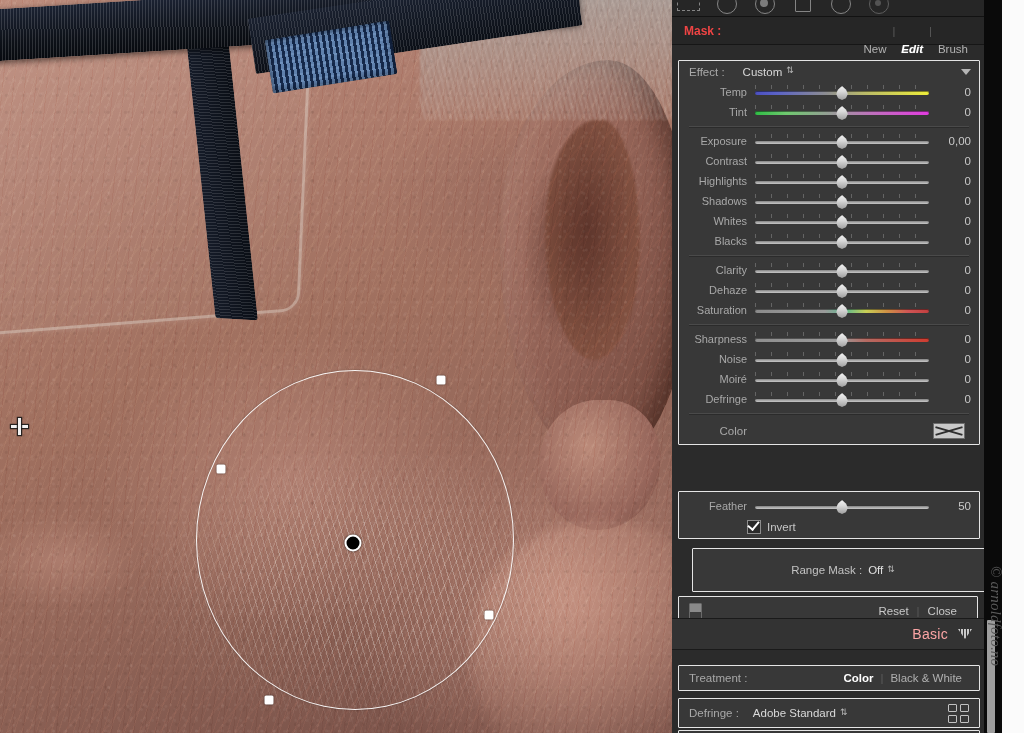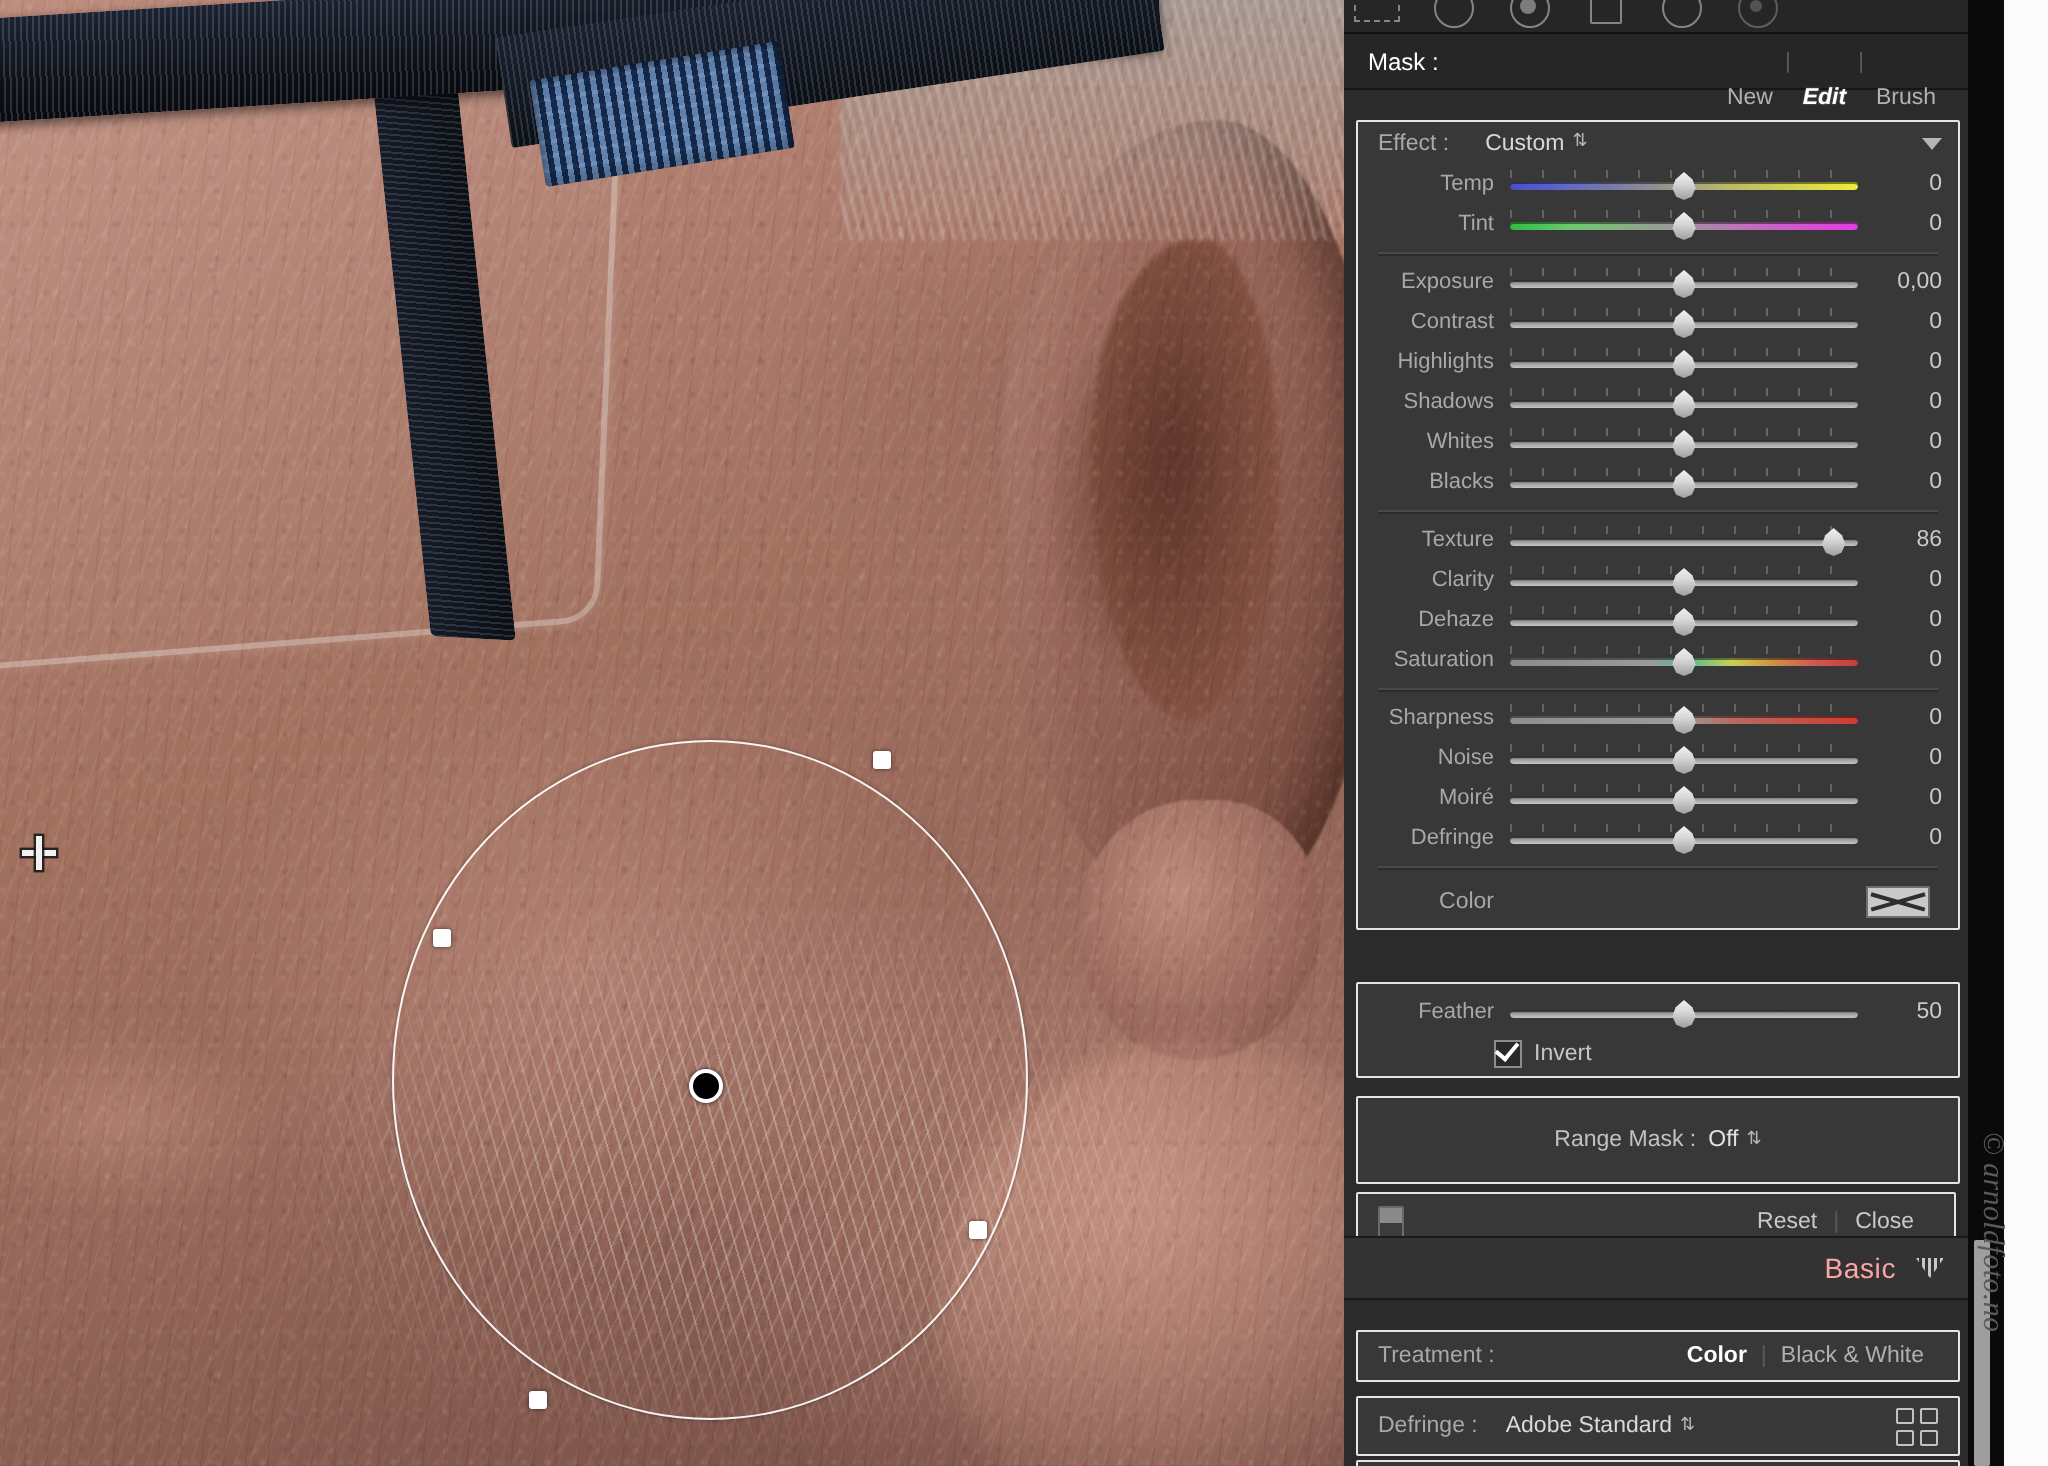--- a/index.html
+++ b/index.html
@@ -301,21 +301,21 @@
   }
   #mask-row {
     position: absolute; left: 0; top: 17px;
     width: 312px; height: 28px;
     background: #262626;
     display: flex; align-items: center;
     padding: 0 10px 0 12px;
     box-sizing: border-box;
     border-bottom: 1px solid #161616;
   }
-  #mask-row .label { color: #ffffff; font-size: 12px; }
+  #mask-row .label { color: #ef4444; font-size: 12px; font-weight: bold; }
   #mask-row .spacer { flex: 1; }
   .mask-opt {
     font-size: 11.5px;
     color: #b2b2b2;
     padding: 1px 6px;
     margin-top: 36px;
   }
   .mask-opt.active {
     color: #ffffff;
     font-weight: bold;
@@ -468,21 +468,21 @@
     position: absolute;
     left: 2px; top: -2px;
     width: 5px; height: 9px;
     border: solid #ffffff;
     border-width: 0 2px 2px 0;
     transform: rotate(40deg);
   }
   .cb-label { font-size: 11.5px; color: #c6c6c6; }
 
   
-  #rangemask-group { position: absolute; left: 0; top: 535px; width: 300px; }
+  #rangemask-group { position: absolute; left: 14px; top: 535px; width: 300px; }
   .rangemask-row {
     display: flex; align-items: center; justify-content: center;
     height: 42px;
     font-size: 11.5px;
     color: #c2c2c2;
   }
 
   
   #footer-group {
     position: absolute; left: 0; top: 583px; width: 300px;
@@ -754,29 +754,20 @@
               <span class="sl-track"></span>
               <span class="sl-handle" style="left: 50%;"></span>
             </span>
             <span class="sl-value">0</span>
           </div>
         </div>
 
       <div class="grp-divider"></div>
 
       <div id="presence-list">
-          <div class="slider-row">
-            <span class="sl-label">Texture</span>
-            <span class="sl-track-wrap">
-              <span class="sl-ticks"></span>
-              <span class="sl-track"></span>
-              <span class="sl-handle" style="left: 93%;"></span>
-            </span>
-            <span class="sl-value">86</span>
-          </div>
           <div class="slider-row">
             <span class="sl-label">Clarity</span>
             <span class="sl-track-wrap">
               <span class="sl-ticks"></span>
               <span class="sl-track"></span>
               <span class="sl-handle" style="left: 50%;"></span>
             </span>
             <span class="sl-value">0</span>
           </div>
           <div class="slider-row">

